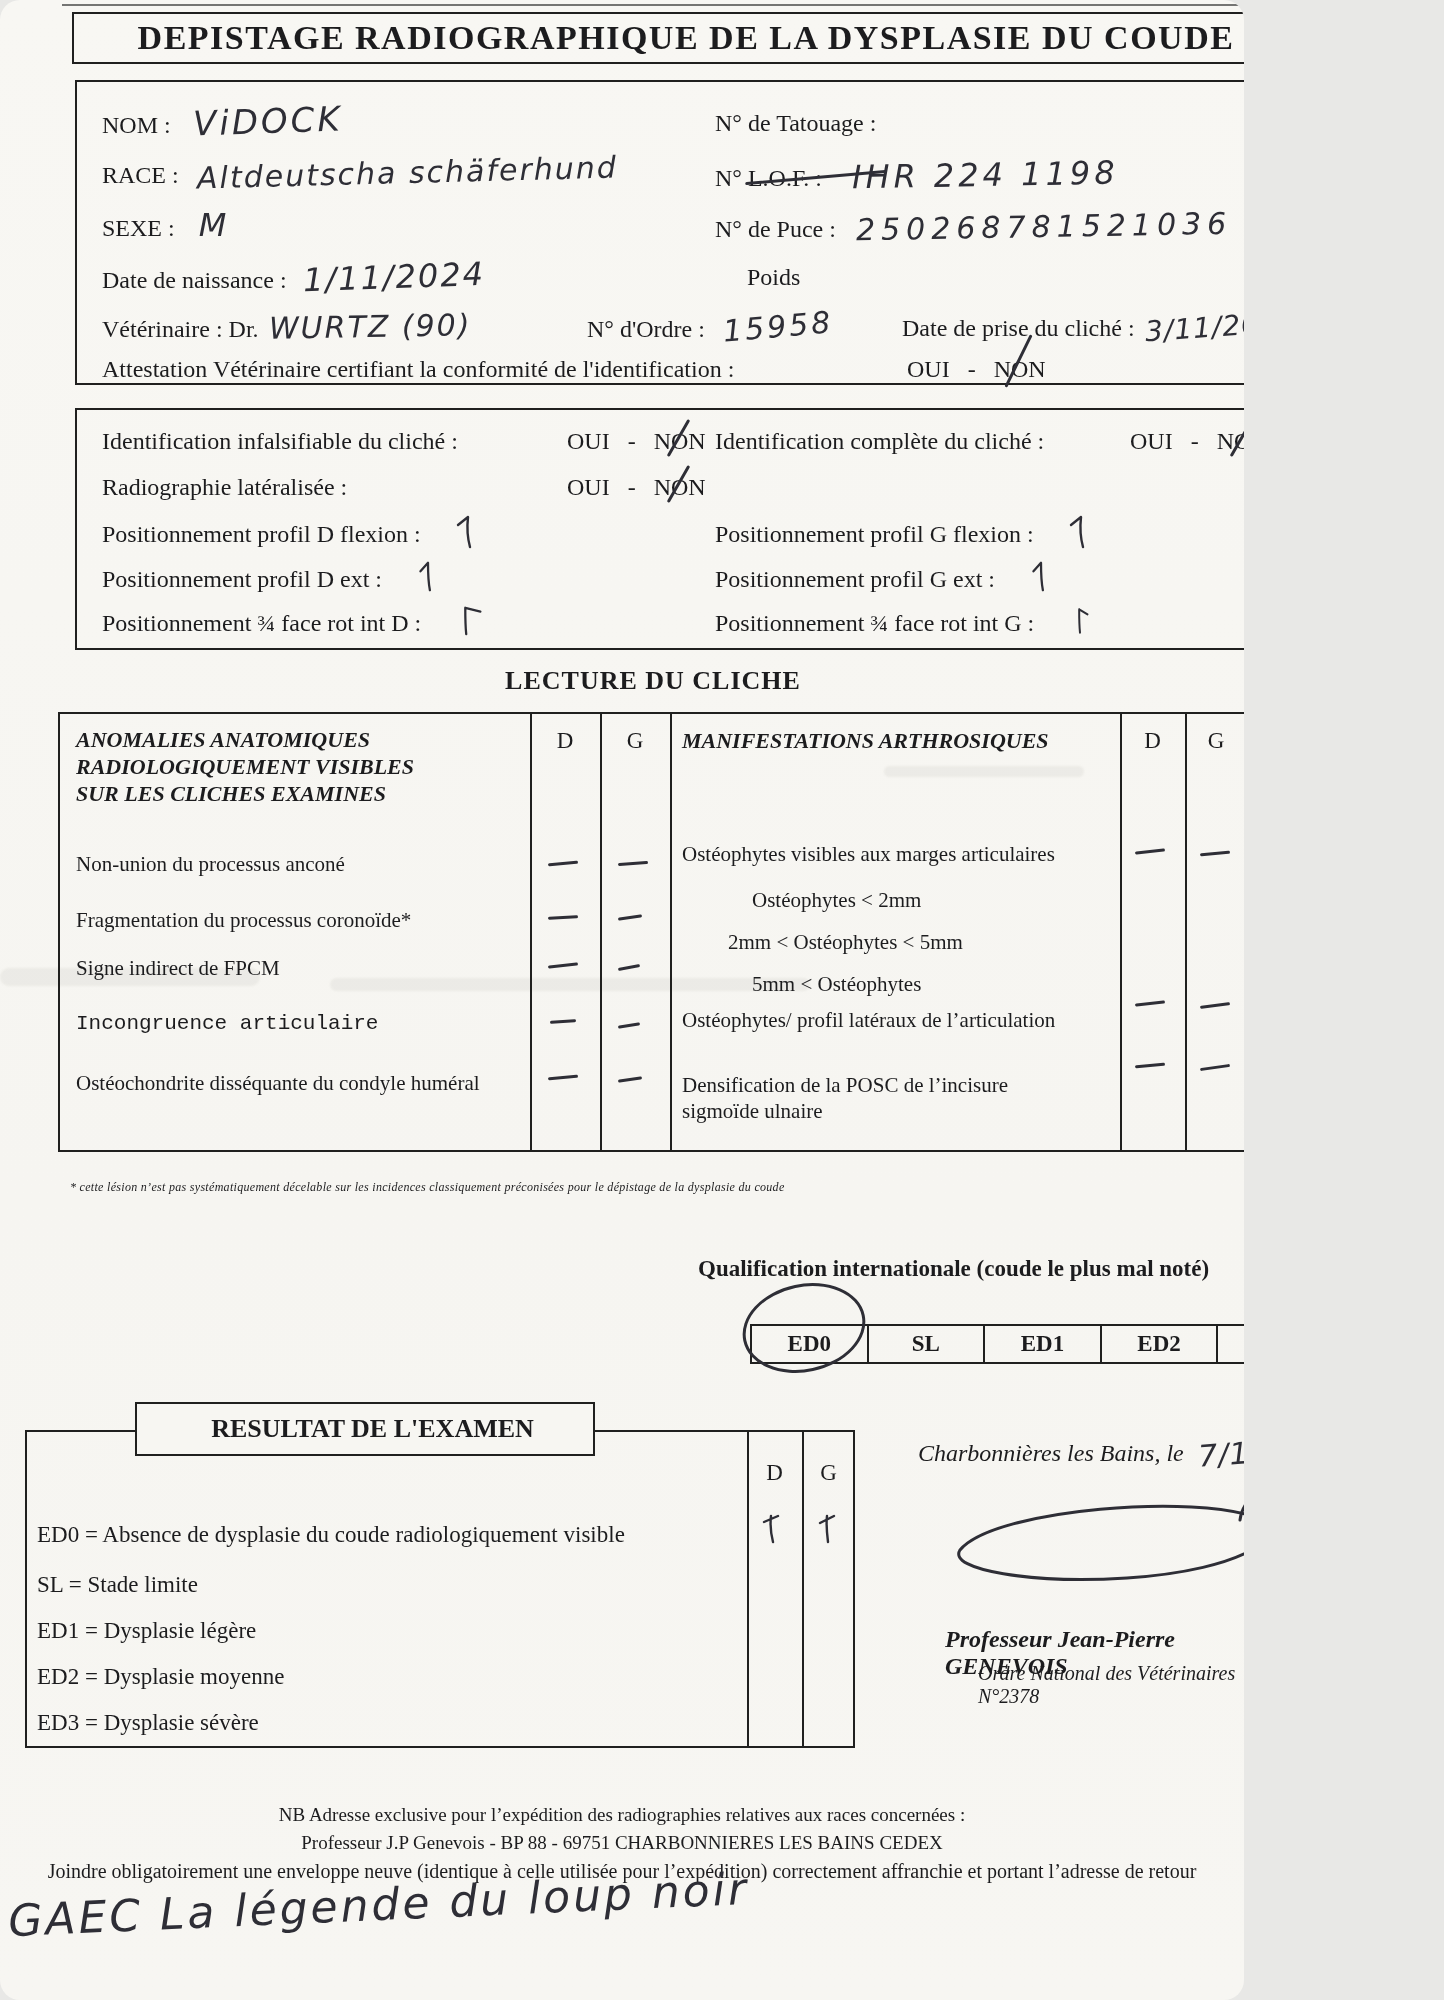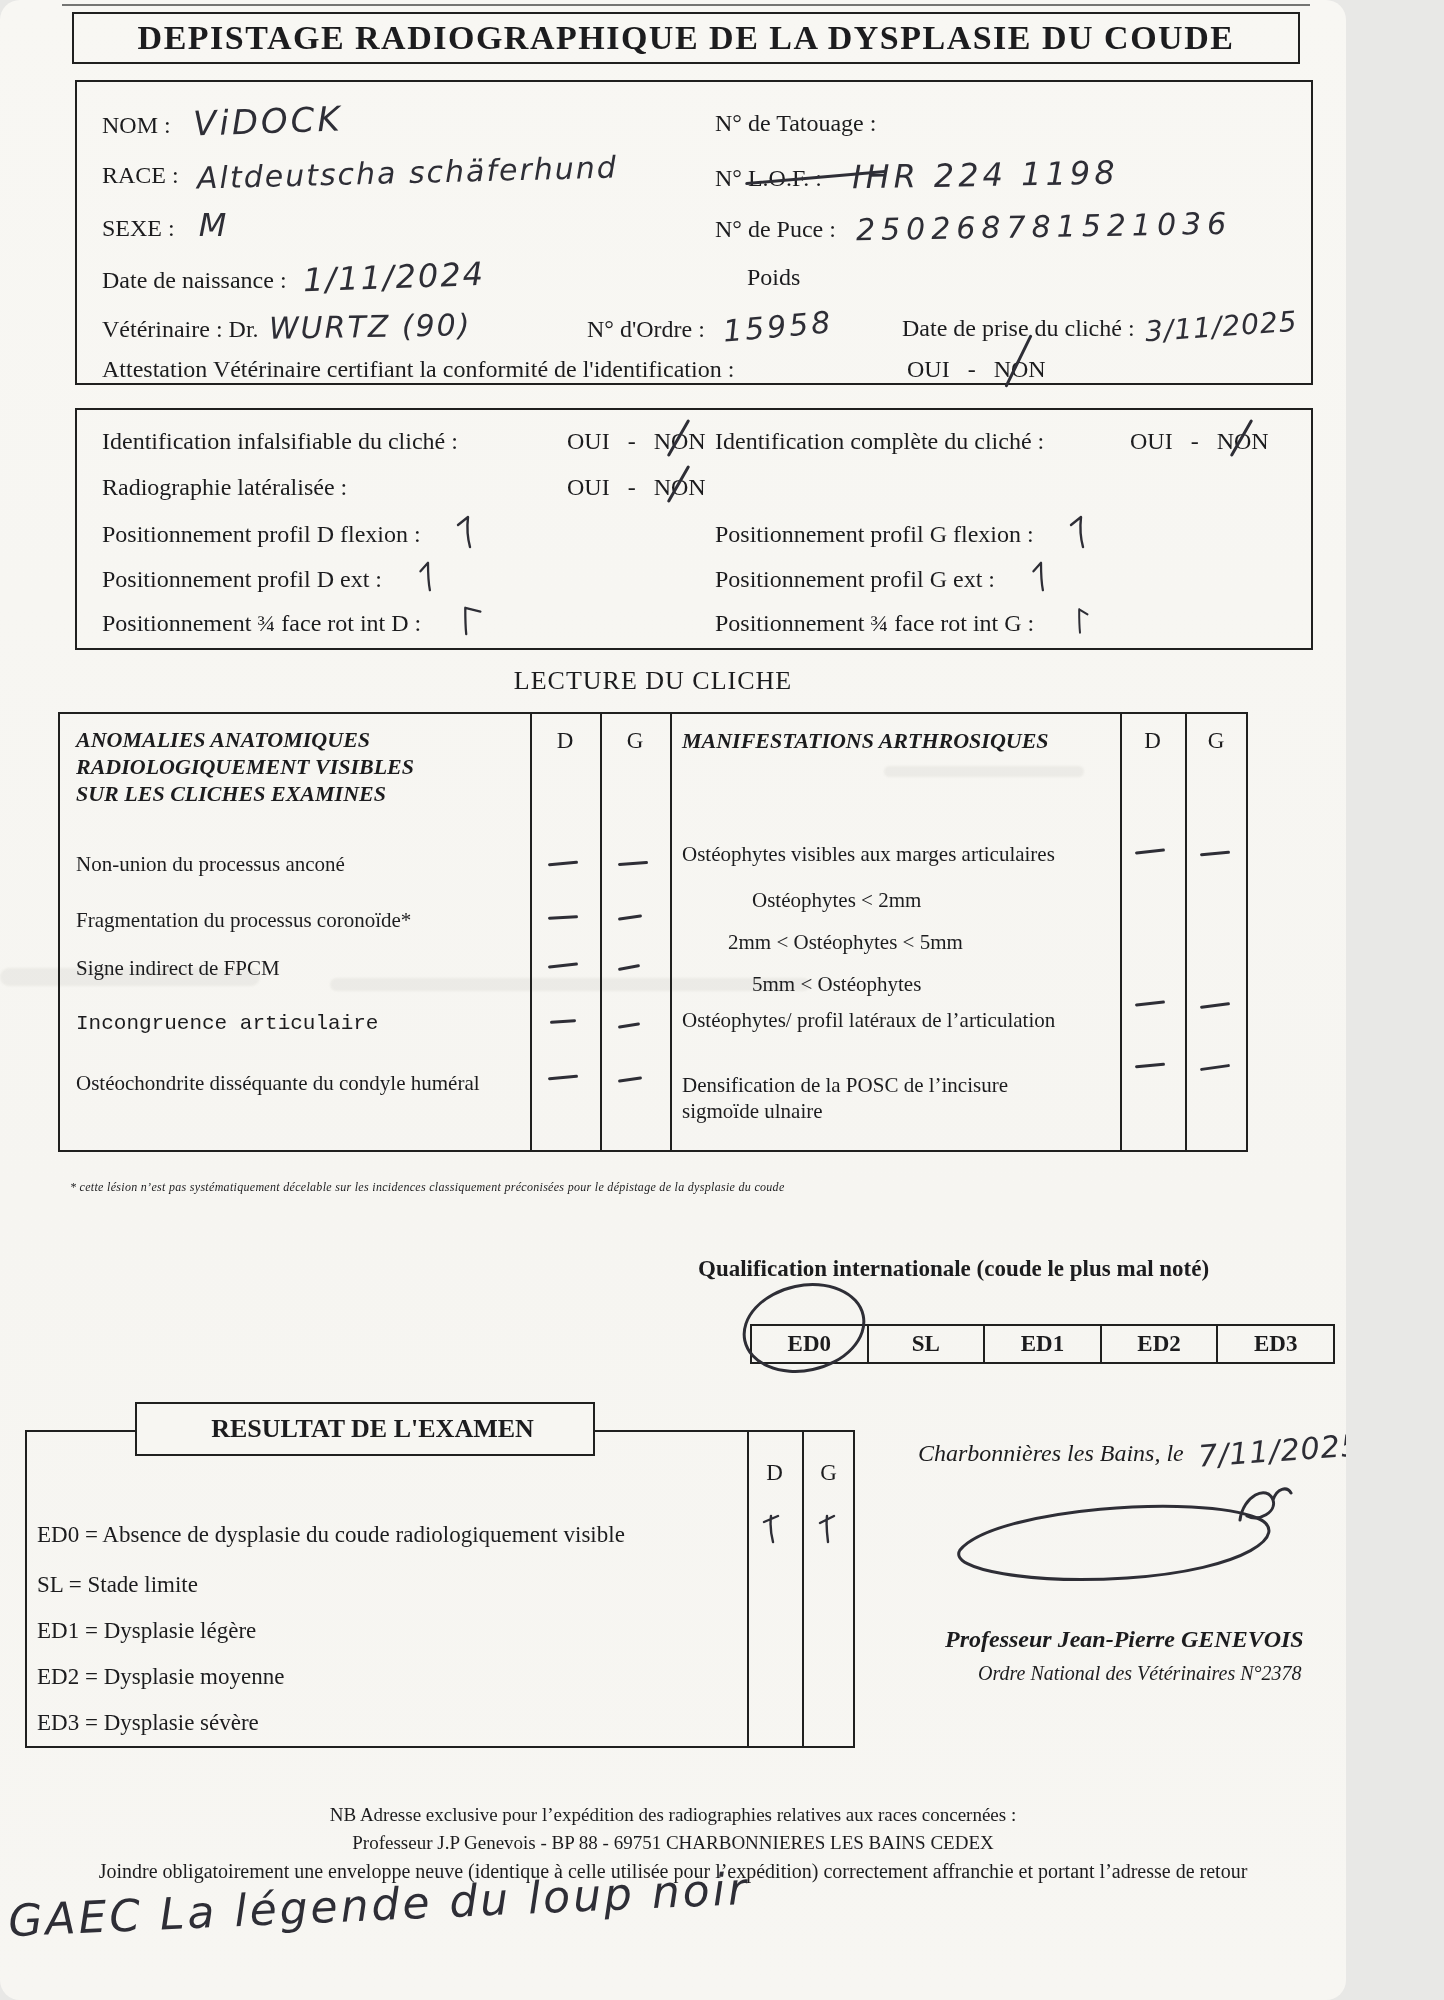--- a/index.html
+++ b/index.html
@@ -2,21 +2,21 @@
 <html lang="fr"><head>
 <meta charset="utf-8">
 <style>
   html,body{margin:0;padding:0;}
   body{
     --paper:#f7f6f2; --ink:#1c1c1e; --pen:#2e2e36;
     background:#e8e8e6;
     font-family:"Liberation Serif","DejaVu Serif",serif;
   }
   .page{
-    position:relative; width:1346px; height:2000px;
+    position:relative; width:1244px; height:2000px;
     background:linear-gradient(180deg,#f8f7f3 0%,#f6f5f1 60%,#f7f6f2 100%);
     color:var(--ink); overflow:hidden;border-radius:20px;
   }
   .abs{position:absolute;}
   .box{position:absolute; border:2.5px solid #20201f; box-sizing:border-box;}
   .line{position:absolute; white-space:nowrap; line-height:30px; font-size:24px;}
   .lbl{font-size:24px; color:var(--ink);}
   .hw{
     display:inline-block; font-family:"DejaVu Sans",sans-serif; font-style:italic;
     color:var(--pen); line-height:30px;
@@ -158,21 +158,21 @@
         </svg>
     </div>
     <div class="line" style="left:638px;top:198px">
       <span class="lbl">Positionnement ¾ face rot int G :</span>
       <svg class="check" width="24" height="30" viewBox="0 0 24 36">
           <path d="M11 4 C11 13 11 23 12 32 M11 4 L21 10" fill="none" stroke="currentColor" stroke-width="2.4" stroke-linecap="round"></path>
         </svg>
     </div>
   </div>
 
-  <div class="abs" style="left:58px;top:666px;width:1190px;text-align:center;font-weight:normal;font-size:26px;letter-spacing:1px;">LECTURE DU CLICHE</div>
+  <div class="abs" style="left:58px;top:666px;width:1190px;text-align:center;font-weight:bold;font-size:26px;letter-spacing:1px;">LECTURE DU CLICHE</div>
 
   <div class="box" style="left:58px;top:712px;width:1190px;height:440px;">
     <div class="vline" style="left:470px;"></div>
     <div class="vline" style="left:540px;"></div>
     <div class="vline" style="left:610px;"></div>
     <div class="vline" style="left:1060px;"></div>
     <div class="vline" style="left:1125px;"></div>
 
     <div class="abs th" style="left:16px;top:12px;line-height:27px;">
       <div>ANOMALIES ANATOMIQUES</div>

